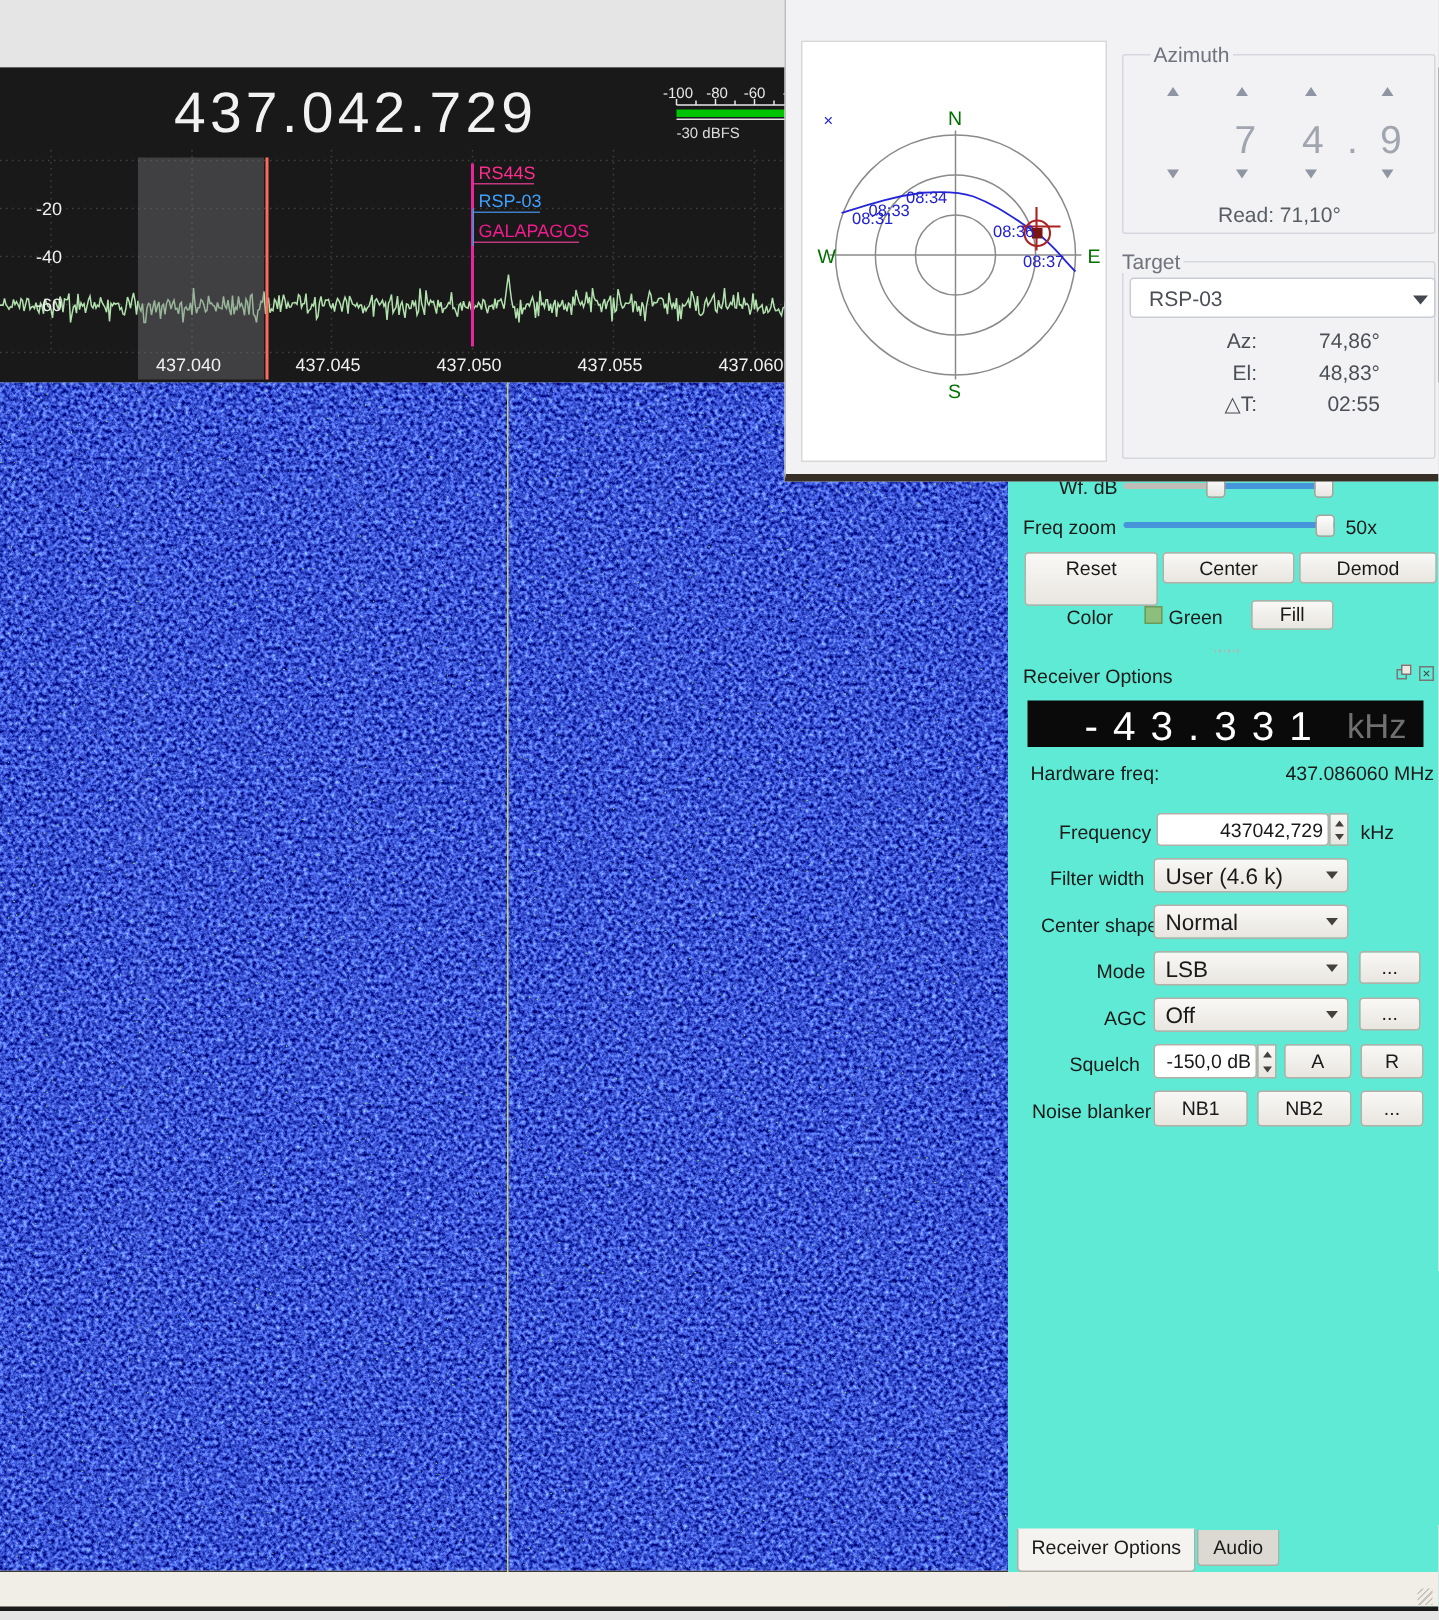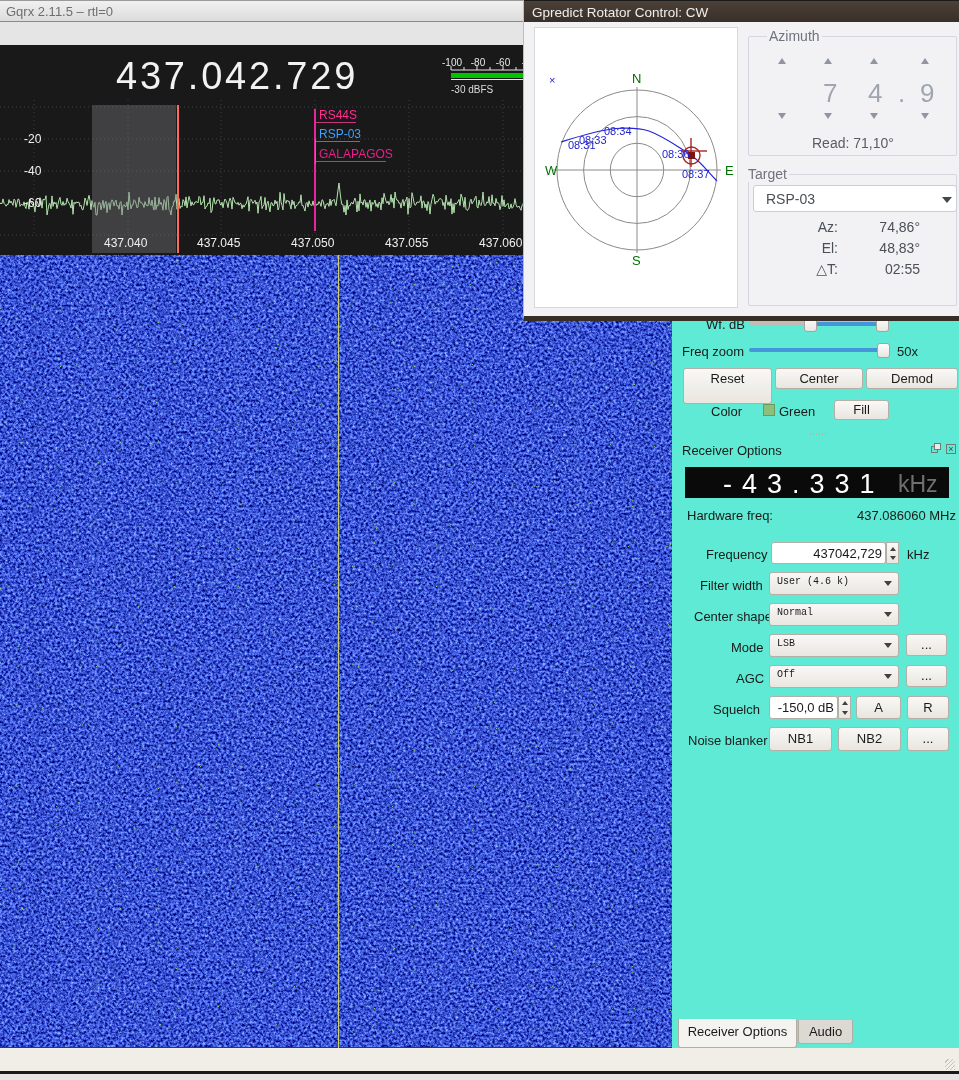--- a/index.html
+++ b/index.html
@@ -39,40 +39,37 @@
 #gpcombo{position:absolute;left:229px;top:185px;width:204px;height:27px;background:#fff;border:1px solid #c9cdd5;border-radius:3px;}
 #gpcombo span{position:absolute;left:12px;top:5px;font-size:14px;color:#4b4f56;}
 .gprow{position:absolute;font-size:14px;color:#4b4f56;}
 
 #rpanel{left:672px;top:317px;width:287px;height:754px;background:#5eead4;}
 .rlabel{position:absolute;font-size:13px;color:#1a1a1a;}
 .btn{position:absolute;background:linear-gradient(#f9f8f6,#e9e6e0);border:1px solid #b4b0a7;border-radius:3px;font-size:13px;color:#1a1a1a;text-align:center;font-family:"Liberation Sans",sans-serif;}
 .slider-track{position:absolute;height:4px;border-radius:2px;}
 .slider-handle{position:absolute;width:13px;height:15px;background:linear-gradient(#fdfdfd,#e8e6e2);border:1px solid #a8a49c;border-radius:3px;}
 .combo{position:absolute;background:linear-gradient(#f9f8f6,#e9e6e0);border:1px solid #b4b0a7;border-radius:3px;}
-.combo span{position:absolute;left:7px;top:3px;font-size:10px;color:#1a1a1a;font-family:Liberation Mono, monospace;}
+.combo span{position:absolute;left:7px;top:3px;font-size:15px;color:#1a1a1a;}
 .carr{position:absolute;width:0;height:0;border-left:4px solid transparent;border-right:4px solid transparent;border-top:5px solid #44413c;}
 .spin{position:absolute;background:#fff;border:1px solid #b4b0a7;border-radius:3px;}
 .spin .val{position:absolute;right:3px;top:3px;font-size:13px;color:#1a1a1a;}
 .spinbtns{position:absolute;background:linear-gradient(#f9f8f6,#e9e6e0);border:1px solid #b4b0a7;}
 .sarr{position:absolute;width:0;height:0;border-left:3px solid transparent;border-right:3px solid transparent;}
 #lcd{left:13px;top:150px;width:264px;height:31px;background:#0a0a0a;}
 #lcd .neg{position:absolute;left:38px;top:2px;font-size:27px;color:#fff;letter-spacing:10px;}
 #lcd .unit{position:absolute;left:213px;top:4px;font-size:23px;color:#707070;}
 
 .tab{position:absolute;font-size:13px;color:#1a1a1a;text-align:center;}
 #tab1{left:678px;top:1019px;width:119px;height:29px;background:#f5f3ef;border:1px solid #b2aea6;border-top:none;border-radius:0 0 3px 3px;line-height:26px;}
 #tab2{left:798px;top:1020px;width:55px;height:24px;background:#dcd9d3;border:1px solid #b2aea6;border-top:none;border-radius:0 0 3px 3px;line-height:23px;}
 #botstrip{left:0;top:1048px;width:959px;height:23px;background:#f1eee8;}
 #botline{left:0;top:1071px;width:959px;height:3px;background:#1a1a1a;}
 </style></head><body>
 <div id="root">
-<div class="abs" id="titlebar">
-      <span>Gqrx 2.11.5 – rtl=0</span>
-    </div>
 <div class="abs" id="specarea"></div>
 <svg class="abs" style="left:0;top:45px" width="959" height="210" xmlns="http://www.w3.org/2000/svg">
 <rect width="959" height="210" fill="#191919"></rect>
 <g transform="translate(0,-45)">
 <line x1="34" y1="100" x2="34" y2="235" stroke="#414141" stroke-width="1" stroke-dasharray="1,3"></line>
         <line x1="128" y1="100" x2="128" y2="235" stroke="#414141" stroke-width="1" stroke-dasharray="1,3"></line>
         <line x1="221" y1="100" x2="221" y2="235" stroke="#414141" stroke-width="1" stroke-dasharray="1,3"></line>
         <line x1="315" y1="100" x2="315" y2="235" stroke="#414141" stroke-width="1" stroke-dasharray="1,3"></line>
         <line x1="409" y1="100" x2="409" y2="235" stroke="#414141" stroke-width="1" stroke-dasharray="1,3"></line>
         <line x1="503" y1="100" x2="503" y2="235" stroke="#414141" stroke-width="1" stroke-dasharray="1,3"></line>
@@ -230,23 +227,20 @@
 <div class="btn" style="left:97px;top:410px;width:63px;height:24px;line-height:22px;">NB1</div>
 <div class="btn" style="left:166px;top:410px;width:63px;height:24px;line-height:22px;">NB2</div>
 <div class="btn" style="left:235px;top:410px;width:42px;height:24px;line-height:22px;">...</div>
 </div>
 <div class="abs" id="botstrip"></div>
 <div class="tab" id="tab1">Receiver Options</div>
 <div class="tab" id="tab2">Audio</div>
 <div class="abs" id="botline"></div>
 <div class="abs" style="left:945px;top:1059px;width:10px;height:11px;background:repeating-linear-gradient(135deg,transparent 0 2px,#b4b0a6 2px 3px);opacity:0.7;"></div>
 <div class="abs" id="gp">
-<div class="abs" id="gptitle">
-        <span>Gpredict Rotator Control: CW</span>
-      </div>
 <div class="abs" id="gppolar">
         <svg class="abs" style="left:0;top:0" width="204" height="281" xmlns="http://www.w3.org/2000/svg">
 <g fill="none" stroke="#8a8a8a" stroke-width="1">
 <circle cx="102" cy="142" r="26.7"></circle>
 <circle cx="102" cy="142" r="53.4"></circle>
 <circle cx="102" cy="142" r="80"></circle>
 <line x1="18" y1="142" x2="186" y2="142"></line>
 <line x1="102" y1="59" x2="102" y2="225"></line>
 </g>
 <path d="M 26,114 C 45,108 60,103 80,100.5 C 95,99.5 105,100 114,103 C 130,109 140,117 156.5,127.5 C 168,136 172,143 182,153" fill="none" stroke="#2525d8" stroke-width="1.2"></path>

